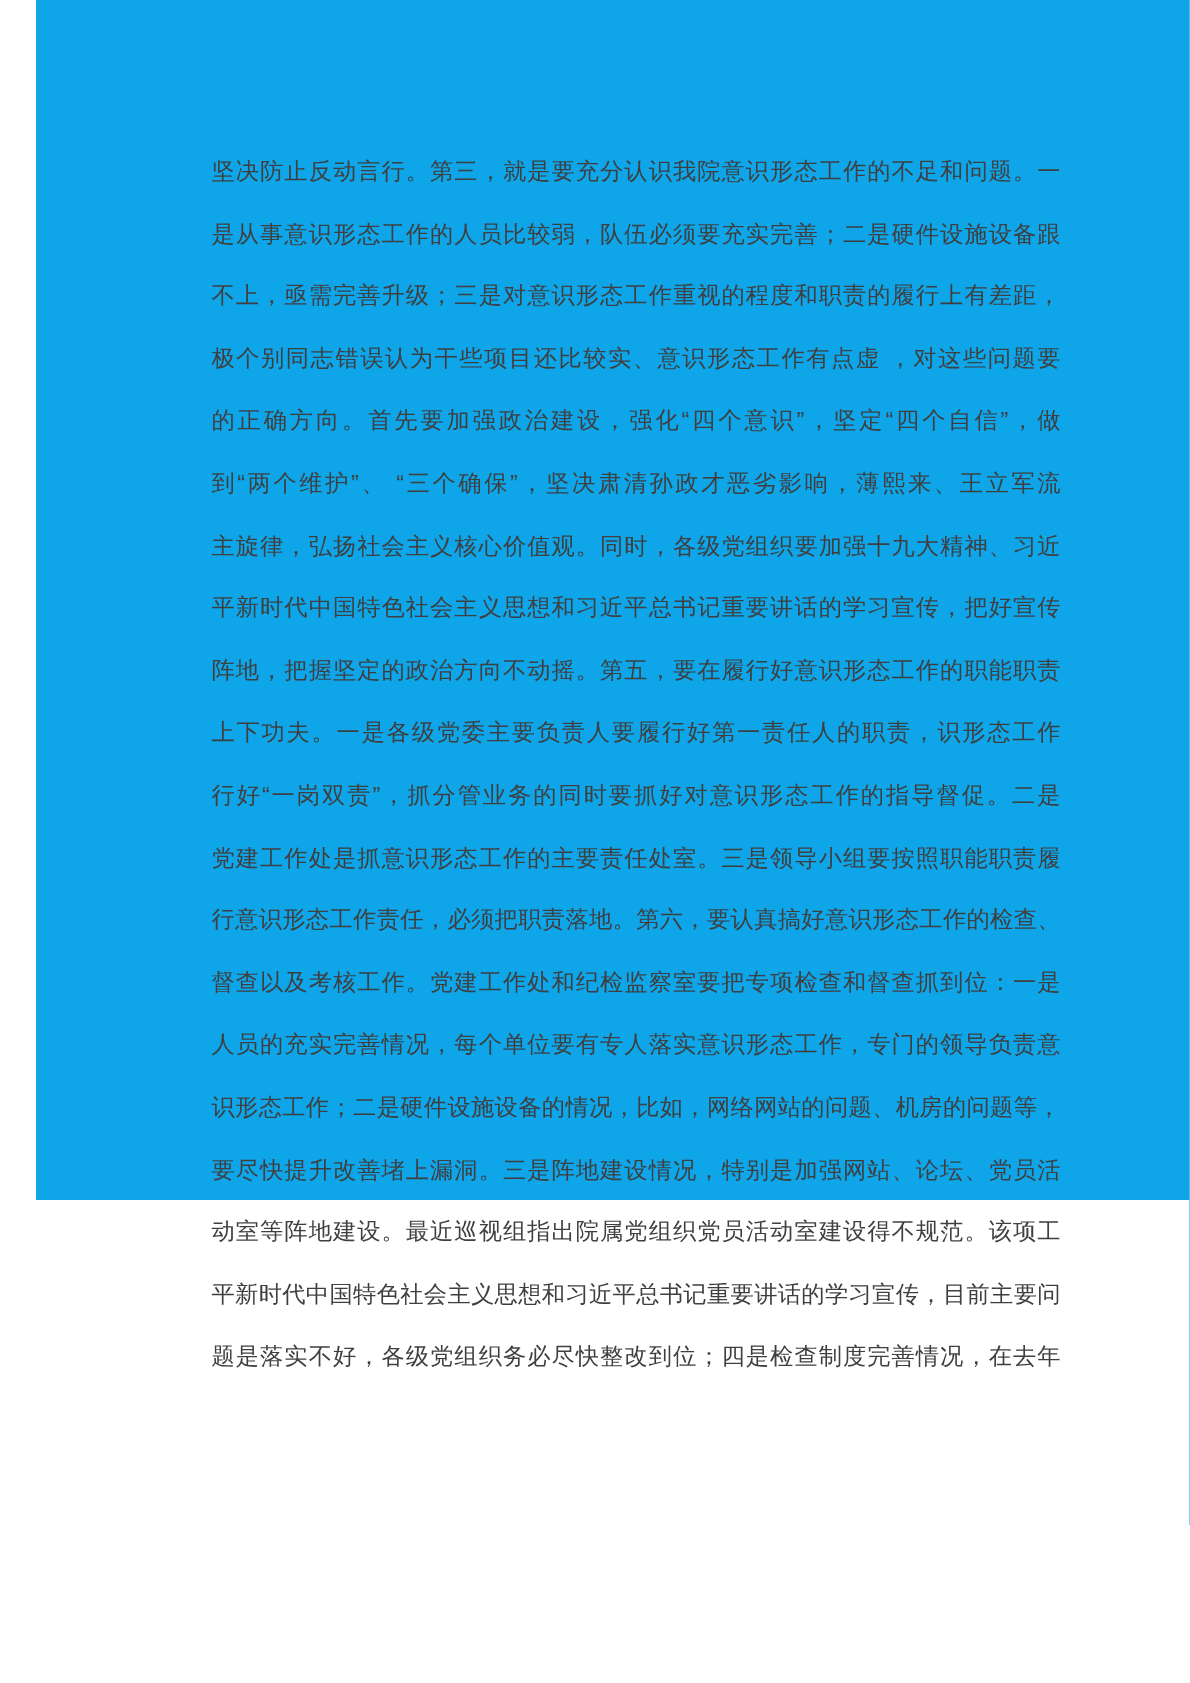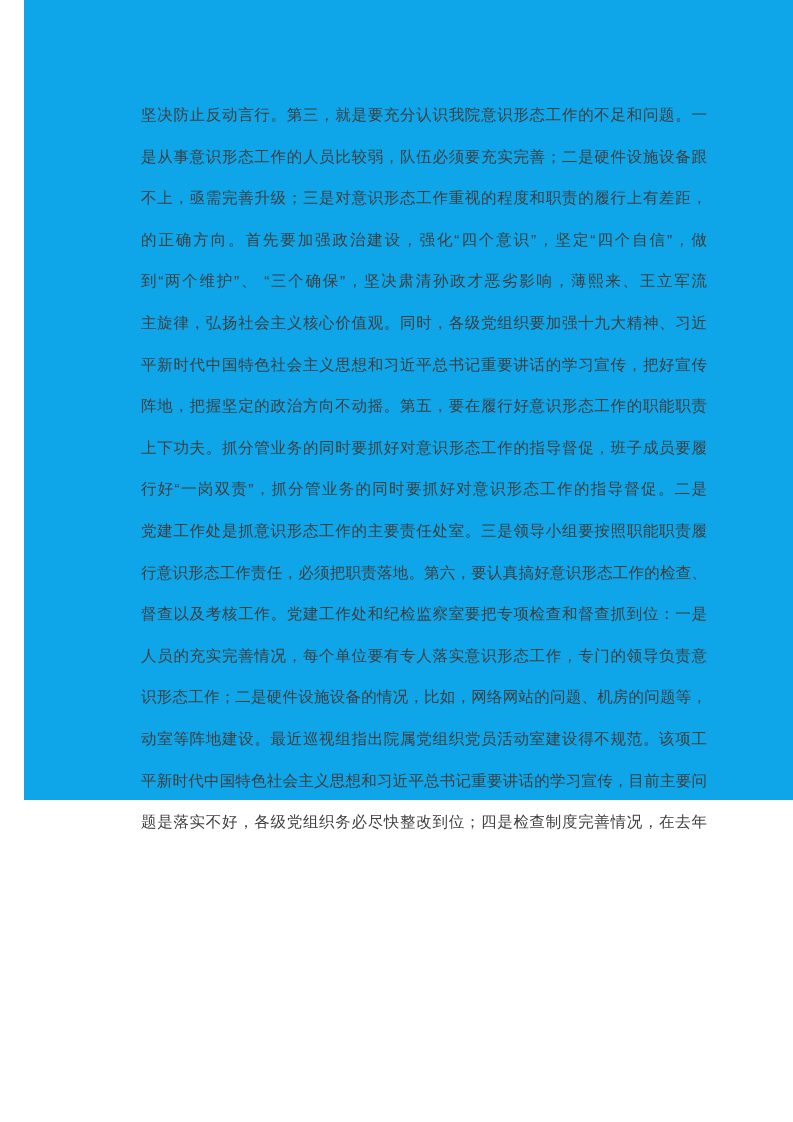--- a/index.html
+++ b/index.html
@@ -40,29 +40,31 @@
   }
 </style>
 </head>
 <body>
 
 <div class="page">
   <div class="paragraph">
     <div class="text-line">坚决防止反动言行。第三，就是要充分认识我院意识形态工作的不足和问题。一</div>
     <div class="text-line">是从事意识形态工作的人员比较弱，队伍必须要充实完善；二是硬件设施设备跟</div>
     <div class="text-line">不上，亟需完善升级；三是对意识形态工作重视的程度和职责的履行上有差距，</div>
+    <div class="text-line">极个别同志错误认为干些项目还比较实、意识形态工作有点虚 ，对这些问题要</div>
     <div class="text-line">的正确方向。首先要加强政治建设，强化“四个意识”，坚定“四个自信”，做</div>
     <div class="text-line">到“两个维护”、 “三个确保”，坚决肃清孙政才恶劣影响，薄熙来、王立军流</div>
     <div class="text-line">主旋律，弘扬社会主义核心价值观。同时，各级党组织要加强十九大精神、习近</div>
     <div class="text-line">平新时代中国特色社会主义思想和习近平总书记重要讲话的学习宣传，把好宣传</div>
     <div class="text-line">阵地，把握坚定的政治方向不动摇。第五，要在履行好意识形态工作的职能职责</div>
-    <div class="text-line">上下功夫。抓分管业务的同时要抓好对意识形态工作的指导督促，班子成员要履</div>
+    <div class="text-line">上下功夫。一是各级党委主要负责人要履行好第一责任人的职责，识形态工作</div>
     <div class="text-line">行好“一岗双责”，抓分管业务的同时要抓好对意识形态工作的指导督促。二是</div>
     <div class="text-line">党建工作处是抓意识形态工作的主要责任处室。三是领导小组要按照职能职责履</div>
     <div class="text-line">行意识形态工作责任，必须把职责落地。第六，要认真搞好意识形态工作的检查、</div>
     <div class="text-line">督查以及考核工作。党建工作处和纪检监察室要把专项检查和督查抓到位：一是</div>
     <div class="text-line">人员的充实完善情况，每个单位要有专人落实意识形态工作，专门的领导负责意</div>
     <div class="text-line">识形态工作；二是硬件设施设备的情况，比如，网络网站的问题、机房的问题等，</div>
+    <div class="text-line">要尽快提升改善堵上漏洞。三是阵地建设情况，特别是加强网站、论坛、党员活</div>
     <div class="text-line">动室等阵地建设。最近巡视组指出院属党组织党员活动室建设得不规范。该项工</div>
     <div class="text-line">平新时代中国特色社会主义思想和习近平总书记重要讲话的学习宣传，目前主要问</div>
     <div class="text-line">题是落实不好，各级党组织务必尽快整改到位；四是检查制度完善情况，在去年</div>
   </div>
 </div>
 
 </body></html>

